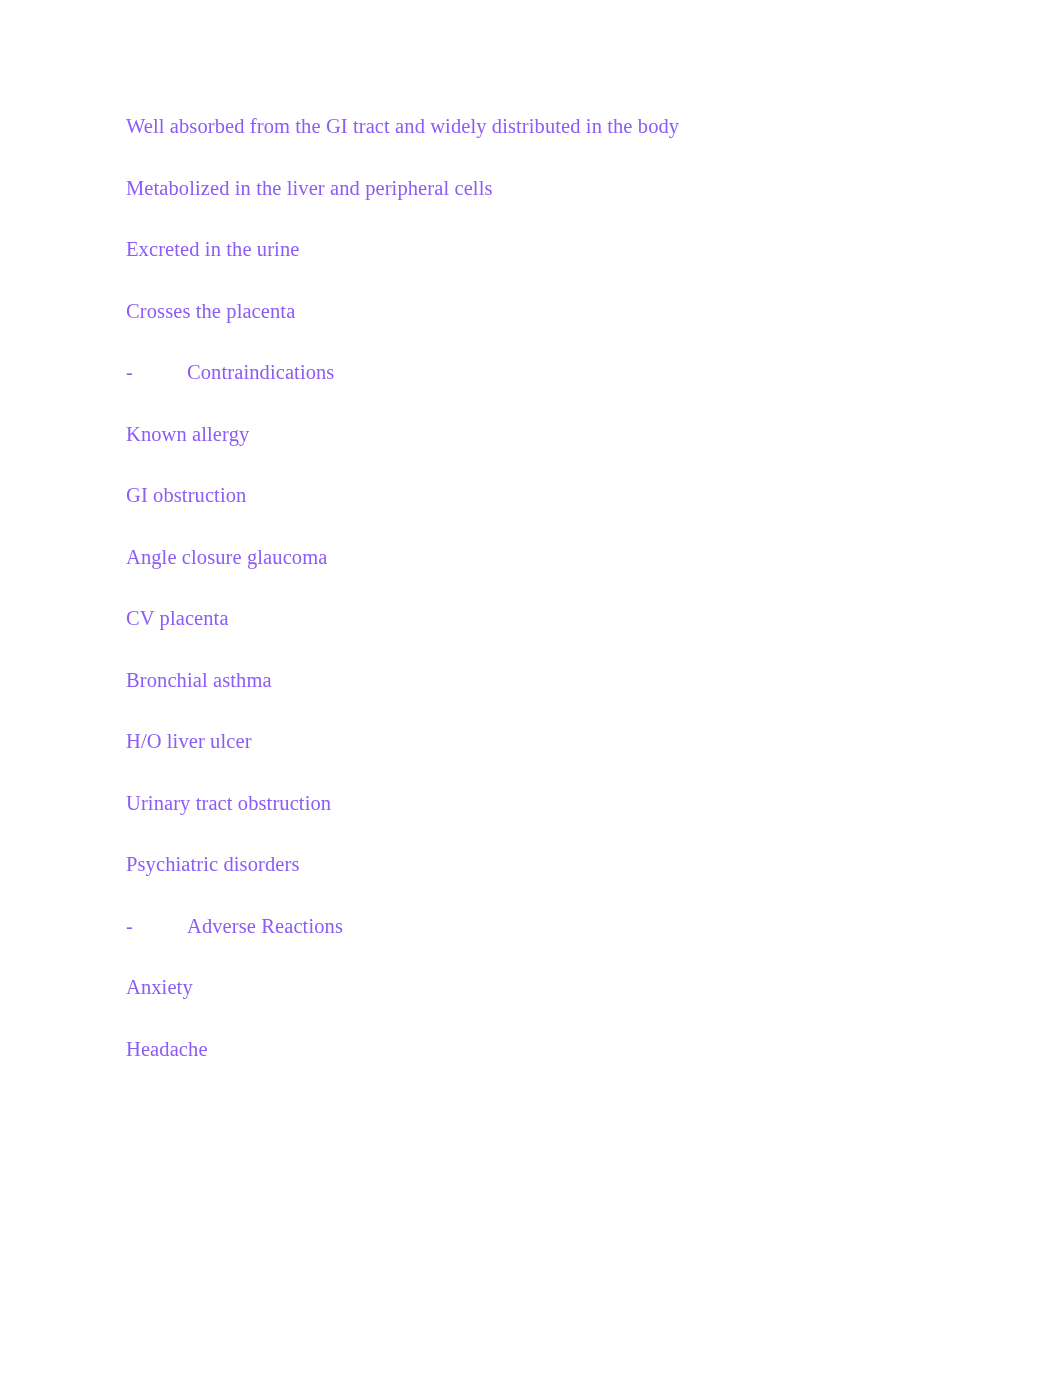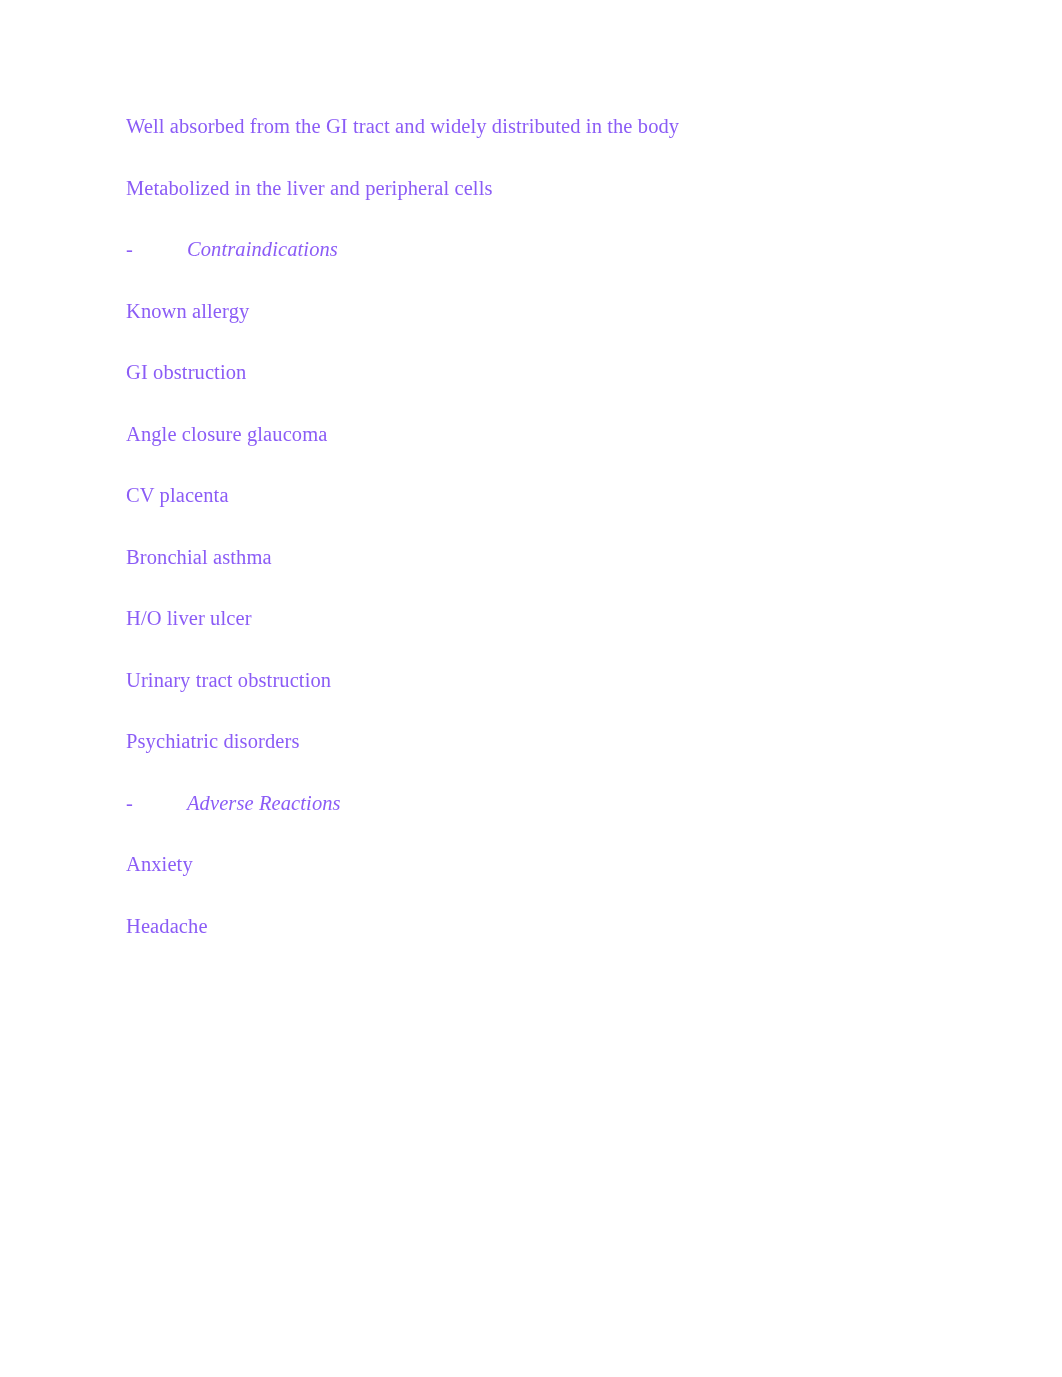--- a/index.html
+++ b/index.html
@@ -42,30 +42,31 @@
     display: block;
   }
   .bullet-dash {
     display: inline-block;
     width: 61px;
     vertical-align: baseline;
   }
   .heading-text {
     display: inline-block;
     vertical-align: baseline;
-    font-style: italic;
   }
 </style>
 </head>
 <body>
 
 <div class="page">
   <div class="doc-body" id="doc-body">
       <p class="para">Well absorbed from the GI tract and widely distributed in the body</p>
       <p class="para">Metabolized in the liver and peripheral cells</p>
+      <p class="para">Excreted in the urine</p>
+      <p class="para">Crosses the placenta</p>
       <p class="para heading-row"><span class="bullet-dash">-</span><span class="heading-text">Contraindications</span></p>
       <p class="para">Known allergy</p>
       <p class="para">GI obstruction</p>
       <p class="para">Angle closure glaucoma</p>
       <p class="para">CV placenta</p>
       <p class="para">Bronchial asthma</p>
       <p class="para">H/O liver ulcer</p>
       <p class="para">Urinary tract obstruction</p>
       <p class="para">Psychiatric disorders</p>
       <p class="para heading-row"><span class="bullet-dash">-</span><span class="heading-text">Adverse Reactions</span></p>

